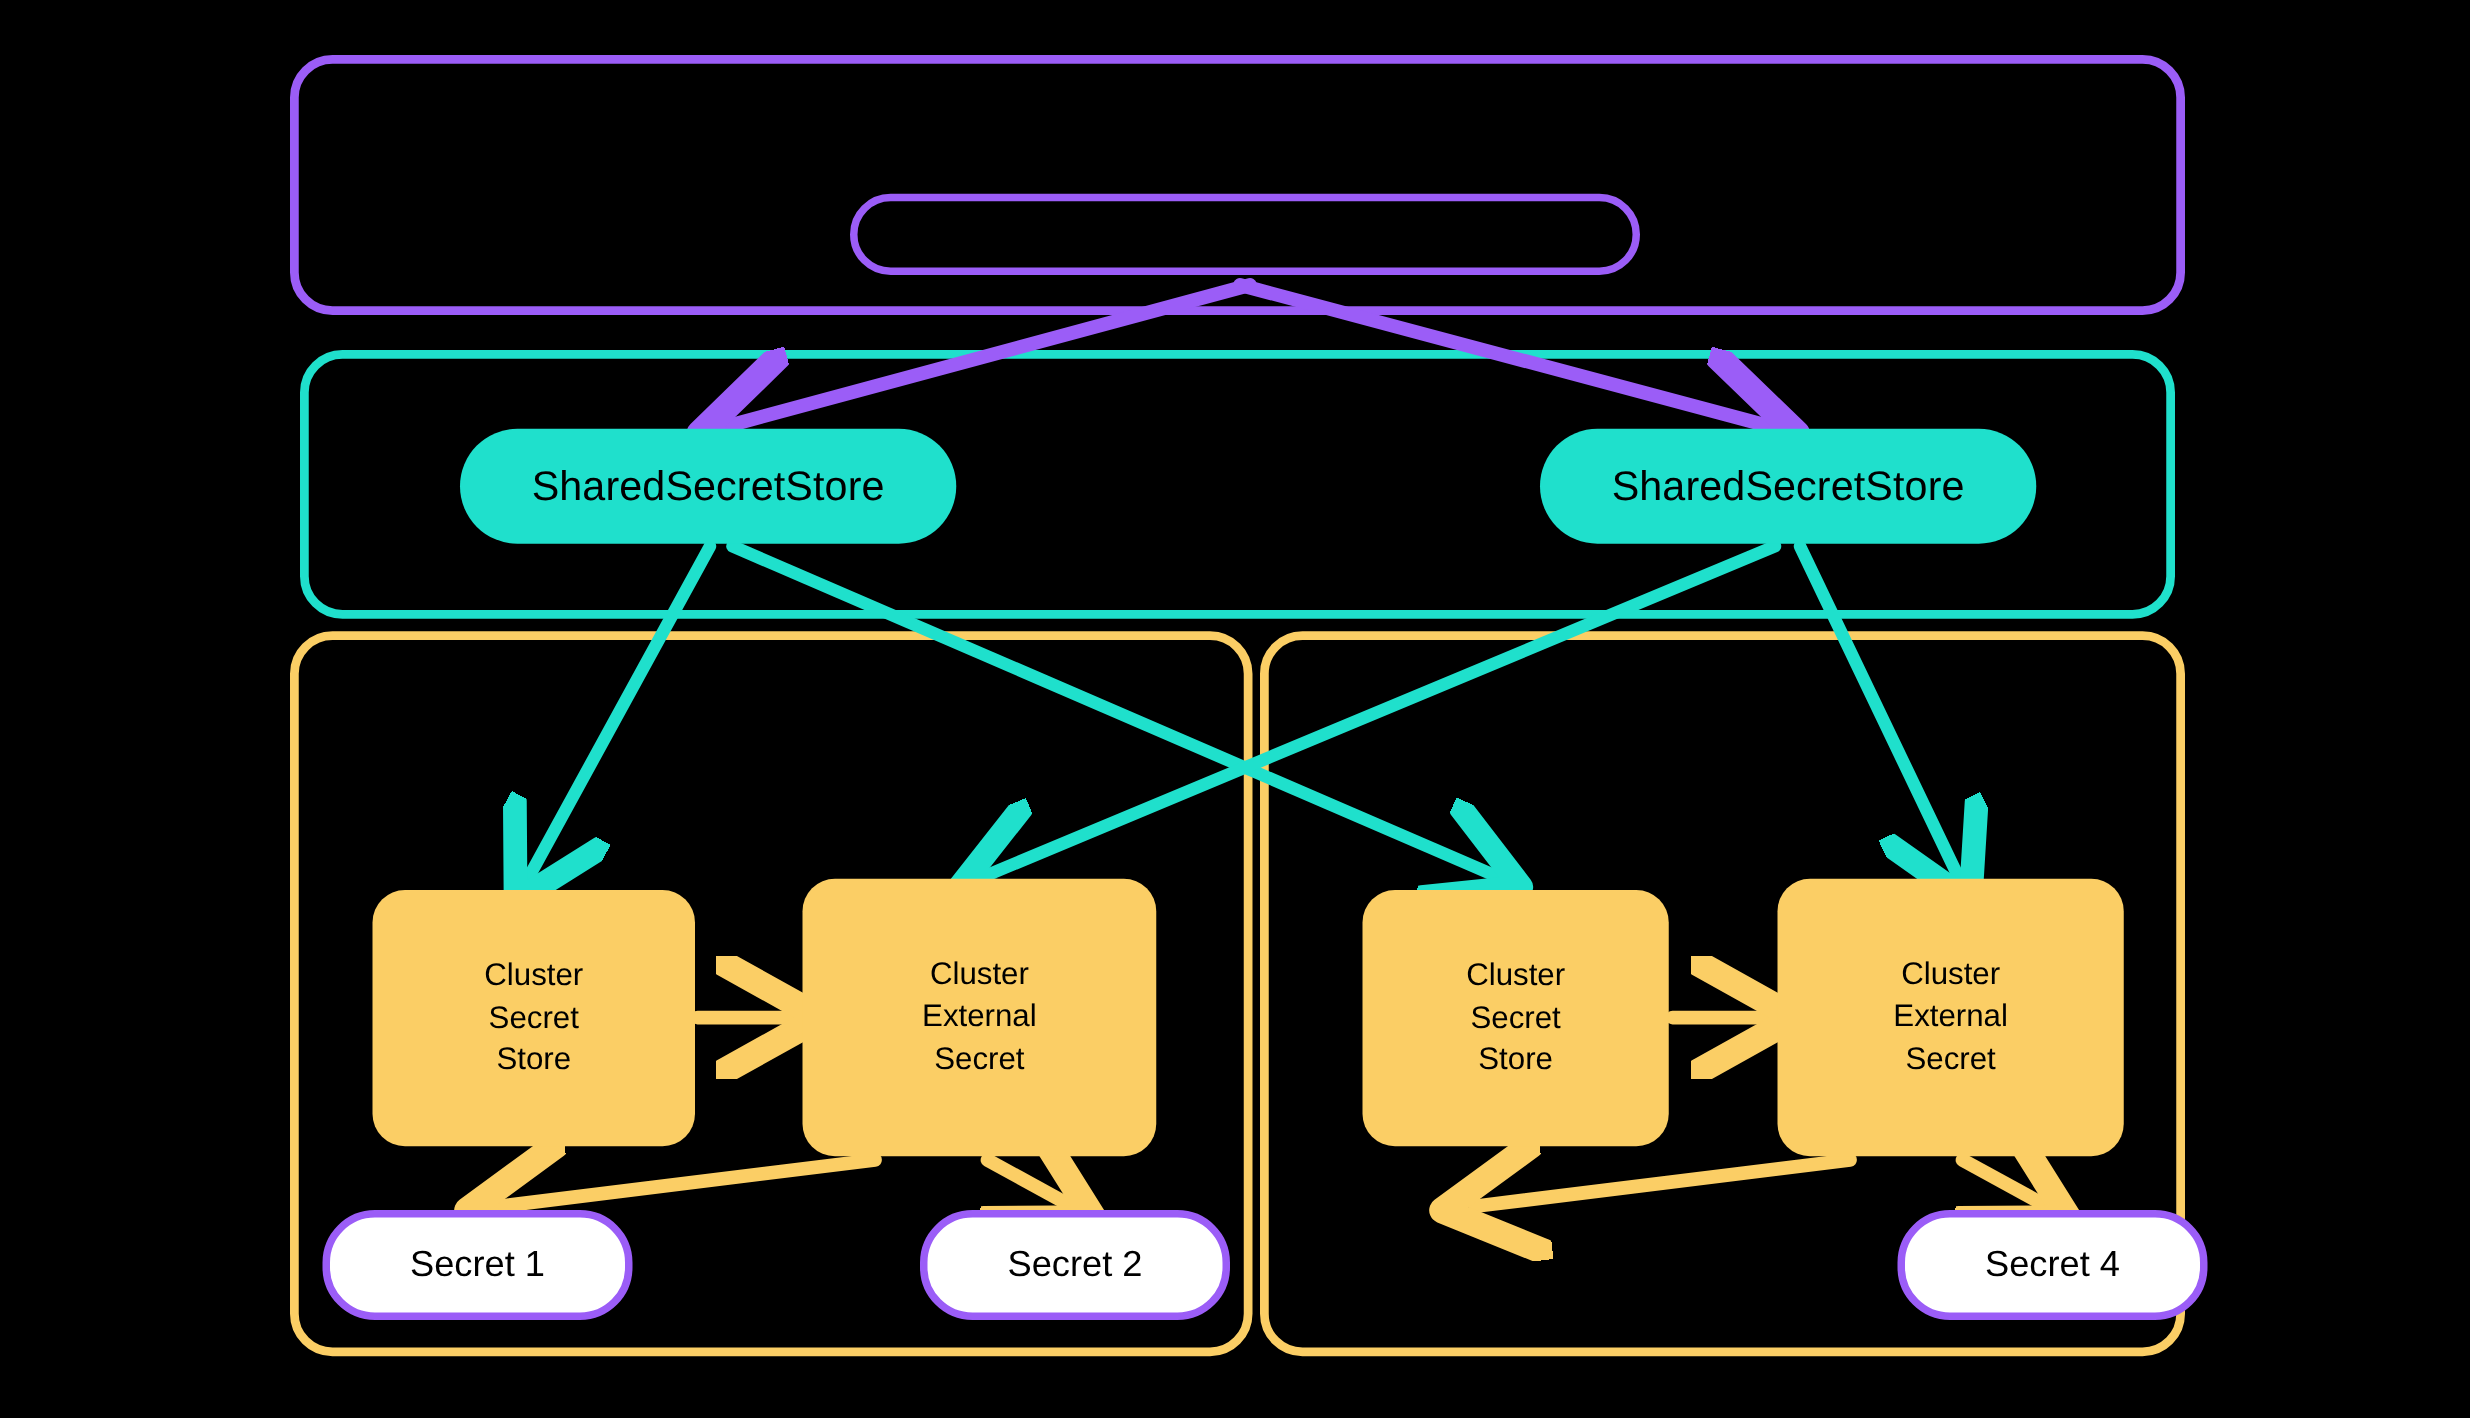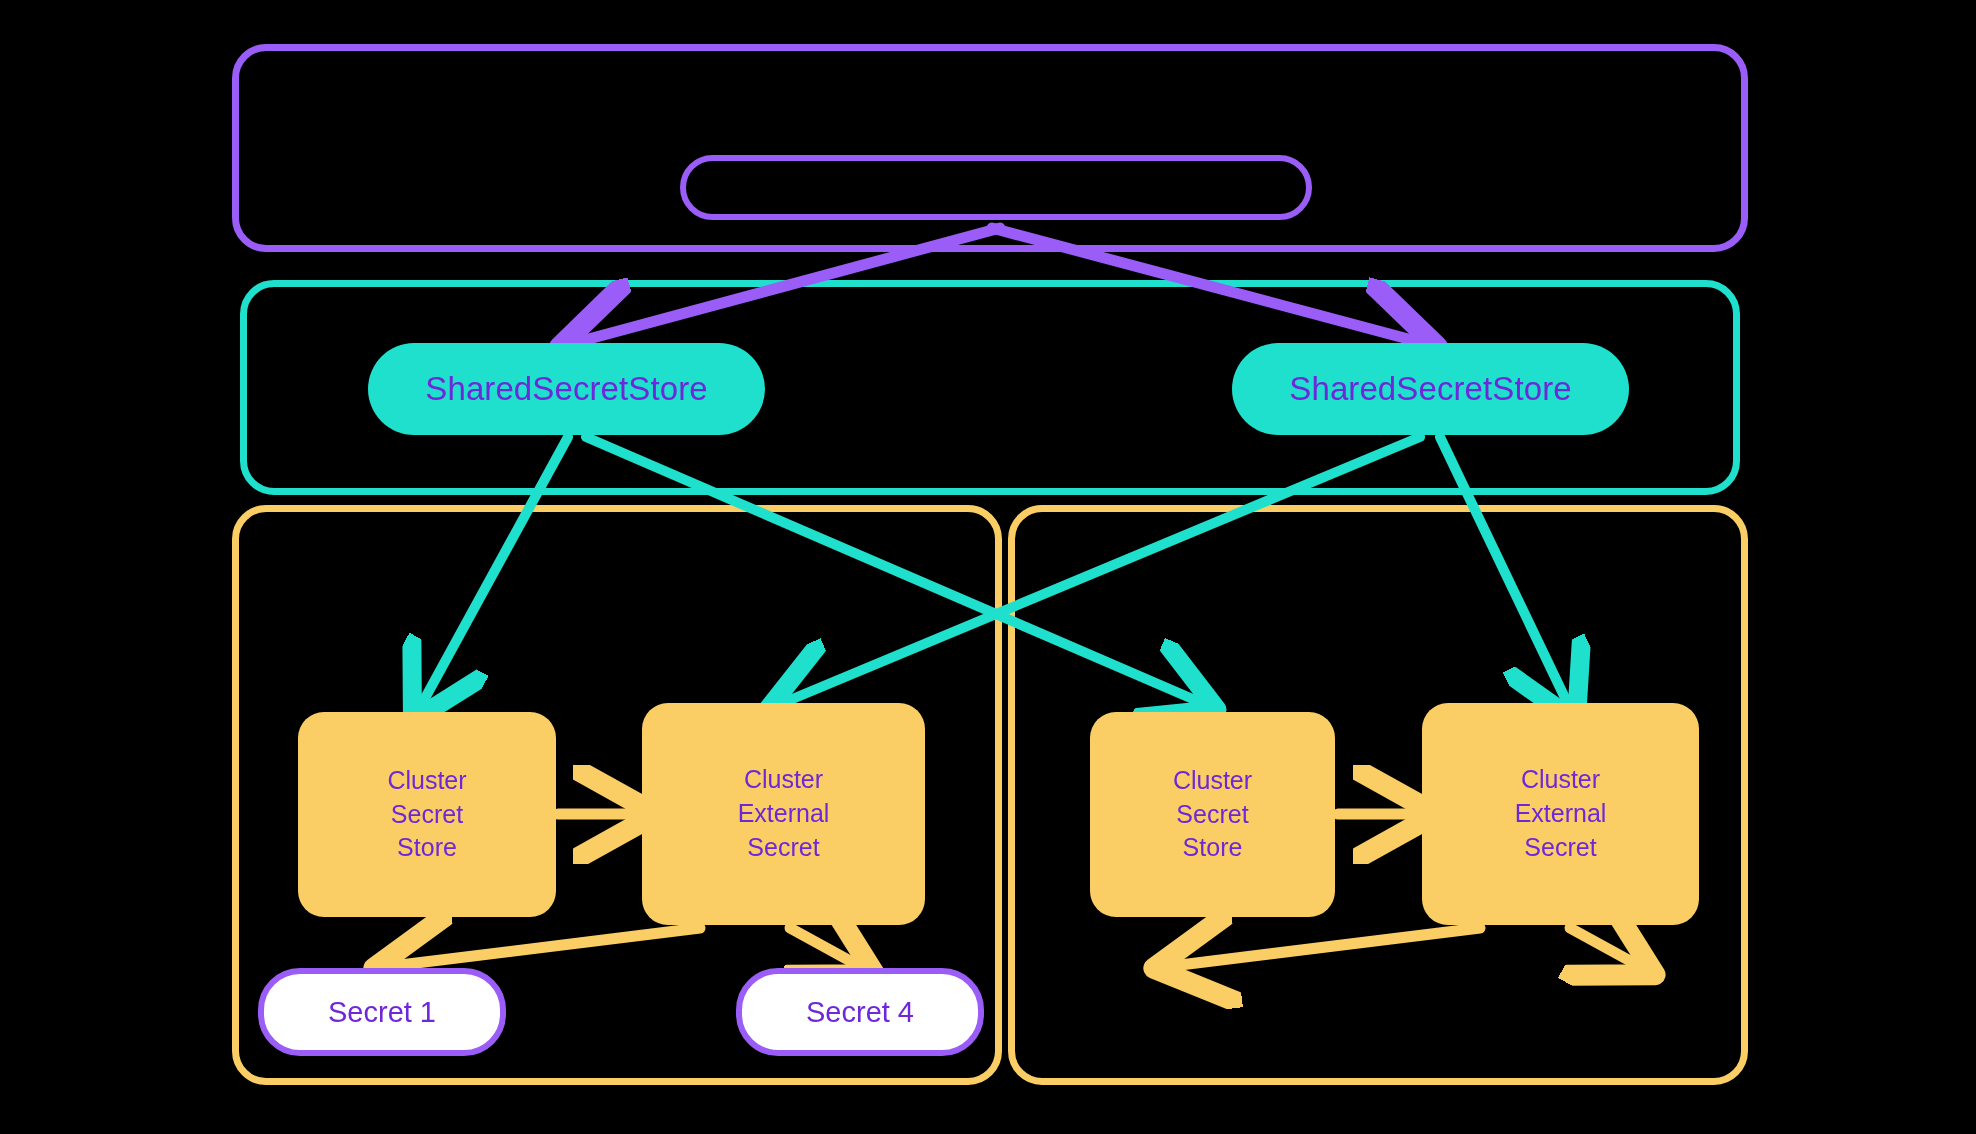--- a/index.html
+++ b/index.html
@@ -64,21 +64,21 @@
   }
 
   
   .node {
     position: absolute;
     box-sizing: border-box;
     display: flex;
     align-items: center;
     justify-content: center;
     text-align: center;
-    color: #6d28d9;
+    color: #000000;
     z-index: 8;
   }
 
   
   .pill-purple-outline {
     left: 680px; top: 155px; width: 632px; height: 65px;
     border: 6px solid #9B5DF7;
     border-radius: 34px;
     background: transparent;
     z-index: 6;
@@ -210,18 +210,21 @@
     <span class="ln">Cluster</span>
     <span class="ln">External</span>
     <span class="ln">Secret</span>
   </div>
 
   <div class="node pill-secret sec1">
     <span>Secret 1</span>
   </div>
 
   <div class="node pill-secret sec2">
+    <span>Secret 2</span>
+  </div>
+
+
+  <div class="node pill-secret sec4">
     <span>Secret 4</span>
   </div>
 
-
-
 </div>
 
 </body></html>

